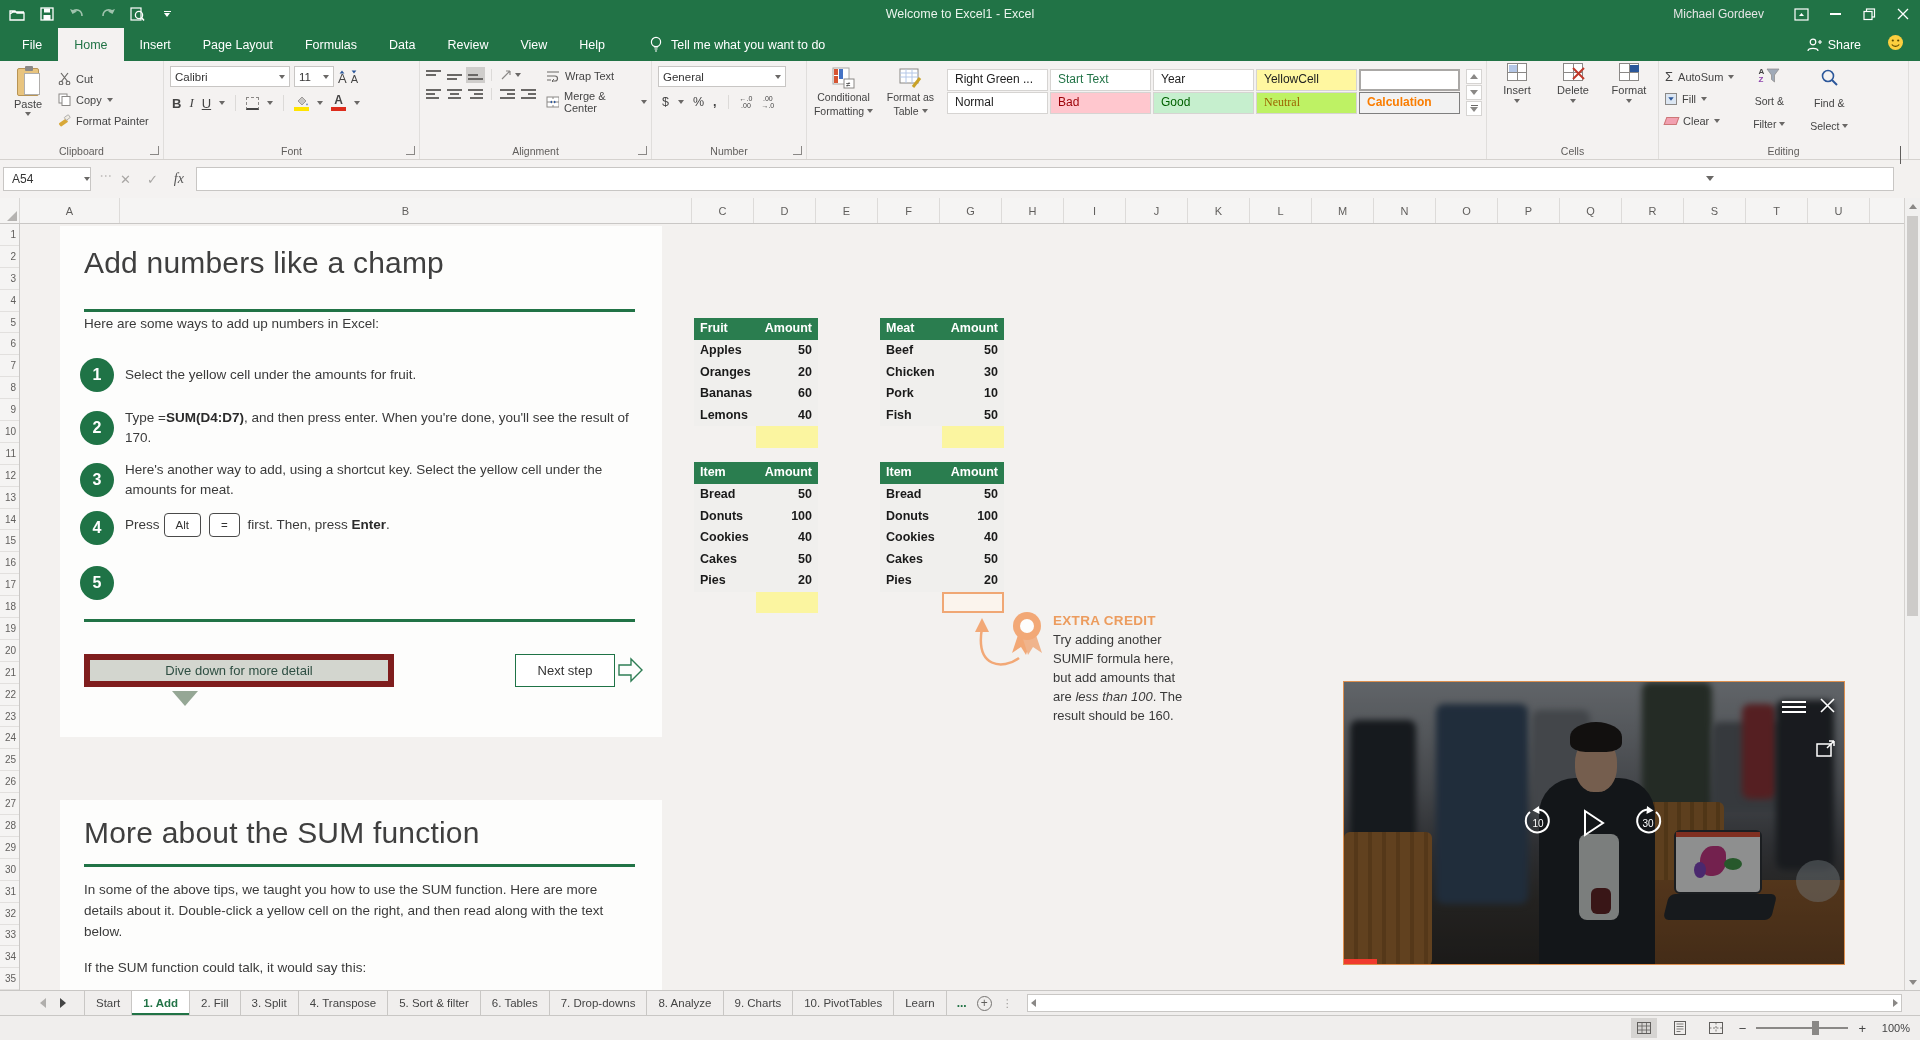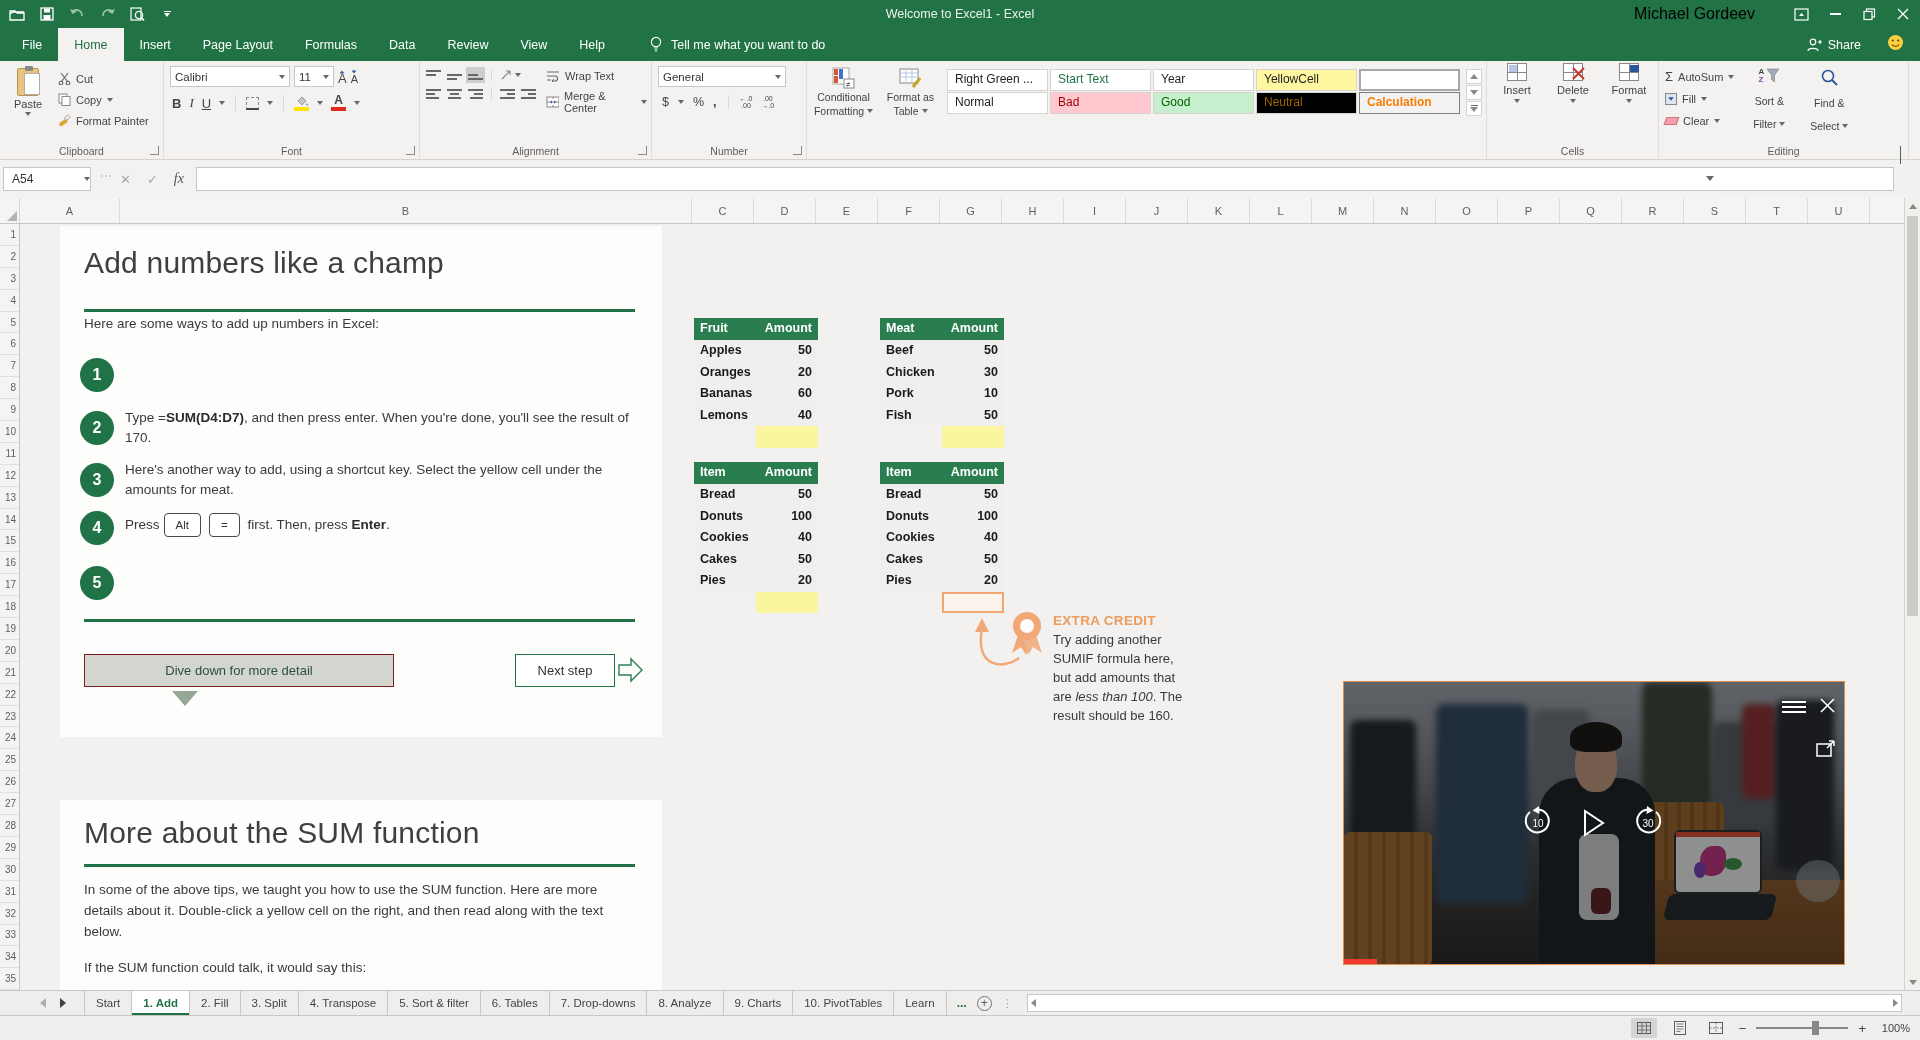--- a/index.html
+++ b/index.html
@@ -6,21 +6,21 @@
   html,body { width:1920px; height:1040px; overflow:hidden; }
   body { font-family:"Liberation Sans", sans-serif; background:#f3f1ef; }
   .screen { position:relative; width:1920px; height:1040px; overflow:hidden; background:#f3f1ef; }
 
   
   .titlebar { position:absolute; top:0; left:0; width:1920px; height:28px; background:#217346; color:#fff; }
   .qat { position:absolute; left:8px; top:0; height:28px; display:flex; align-items:center; gap:12px; }
   .qat .qbtn { display:flex; align-items:center; justify-content:center; width:18px; height:20px; }
   .tb-title { position:absolute; left:0; right:0; top:0; height:28px; text-align:center; line-height:28px; font-size:12.5px; color:#eaf3ec; }
   .tb-right { position:absolute; right:0; top:0; height:28px; display:flex; align-items:center; }
-  .tb-user { font-size:16px; margin-right:29px; color:#000000; }
+  .tb-user { font-size:12px; margin-right:20px; color:#e5e5e5; }
   .winbtn { width:34px; height:28px; display:flex; align-items:center; justify-content:center; }
 
   
   .tabrow { position:absolute; top:28px; left:0; width:1920px; height:33px; background:#217346; display:flex; align-items:stretch; }
   .rtab { color:#fff; font-size:12.5px; padding:0 16px; display:flex; align-items:center; cursor:default; }
   .rtab.active { background:#f4f2f1; color:#217346; }
   .tellme { display:flex; align-items:center; gap:8px; color:#fff; font-size:12.5px; margin-left:28px; }
   .tabrow-right { position:absolute; right:0; top:0; height:33px; display:flex; align-items:center; gap:26px; padding-right:16px; }
   .share { display:flex; align-items:center; gap:6px; color:#fff; font-size:12.5px; }
 
@@ -69,21 +69,21 @@
   .g-styles { width:680px; display:flex; gap:6px; }
   .bigbtn { display:flex; flex-direction:column; align-items:center; width:62px; gap:2px; padding-top:1px; }
   .bigbtn .bl { font-size:10.5px; color:#444; line-height:12px; text-align:center; }
   .gallery { display:grid; grid-template-columns:repeat(5,101px); grid-auto-rows:22px; gap:1px 2px; margin-top:3px; }
   .gcell { border:1px solid #d6d4d2; background:#fff; font-size:12px; color:#222; padding:2px 0 0 7px; overflow:hidden; white-space:nowrap; }
   .gcell.start-text { color:#217346; }
   .gcell.yellowcell { background:#fff7a0; }
   .gcell.blank-selected { border:2px solid #aaa8a6; }
   .gcell.bad { background:#ffc7ce; color:#9c0006; }
   .gcell.good { background:#c6efce; color:#006100; }
-  .gcell.neutral { background:#000000; color:#9c6500; }
+  .gcell.neutral { background:#bef264; color:#9c6500;font-family:Liberation Serif, serif; }
   .gcell.calculation { background:#f2f2f2; color:#fa7d00; border:1px solid #7f7f7f; font-weight:bold; }
   .gal-arrows { display:flex; flex-direction:column; gap:1px; margin-top:3px; }
   .gal-arrows .ga { width:16px; height:15px; border:1px solid #d6d4d2; background:#fff; display:flex; align-items:center; justify-content:center; }
 
   .g-cells { width:172px; display:flex; gap:8px; padding-top:2px; }
   .cellbtn { display:flex; flex-direction:column; align-items:center; gap:3px; width:48px; }
   .grid-ic { width:20px; height:18px; border:1px solid #8a8886; background:#fff; position:relative; }
   .grid-ic:before { content:""; position:absolute; left:0; right:0; top:8px; height:1px; background:#8a8886; }
   .grid-ic:after { content:""; position:absolute; top:0; bottom:0; left:9px; width:1px; background:#8a8886; }
   .grid-ic .acc { position:absolute; z-index:2; }
@@ -121,21 +121,21 @@
   .card { position:absolute; background:#fdfdfc; }
   .card1 { left:40px; top:2px; width:602px; height:511px; }
   .card2 { left:40px; top:576px; width:602px; height:190px; }
   .sec-title { position:absolute; font-size:30px; font-weight:300; color:#3f3f3f; letter-spacing:0.2px; }
   .green-rule { position:absolute; height:3px; background:#217346; width:551px; left:64px; }
   .intro { position:absolute; left:64px; font-size:13.5px; color:#3a3a3a; }
   .step-circle { position:absolute; width:34px; height:34px; border-radius:50%; background:#1f7346; color:#fff; font-size:16px; font-weight:bold; display:flex; align-items:center; justify-content:center; left:60px; }
   .step-text { position:absolute; left:105px; width:505px; font-size:13.5px; color:#3a3a3a; line-height:20px; }
   .step-text b { font-weight:bold; color:#2b2b2b; }
   .key { display:inline-block; border:1px solid #4a4a4a; border-radius:4px; background:#fff; padding:1px 11px; font-size:11.5px; color:#333; margin:0 4px; }
-  .btn-dive { position:absolute; left:64px; top:430px; width:310px; height:33px; background:#d3d6cf; border:1px solid #7f1d1d; color:#2f4f43; font-size:13px; display:flex; align-items:center; justify-content:center; }
+  .btn-dive { position:absolute; left:64px; top:430px; width:310px; height:33px; background:#d3d6cf; border:6px solid #7f1d1d; color:#2f4f43; font-size:13px; display:flex; align-items:center; justify-content:center; }
   .dive-arrow { position:absolute; left:152px; top:467px; width:0; height:0; border-left:13px solid transparent; border-right:13px solid transparent; border-top:15px solid #95a795; }
   .btn-next { position:absolute; left:495px; top:430px; width:100px; height:33px; background:#fff; border:1px solid #1f7346; color:#333; font-size:13px; display:flex; align-items:center; justify-content:center; }
 
   
   .minitable { position:absolute; width:124px; font-size:12.5px; }
   .mt0 { left:674px; top:94px; } .mt1 { left:860px; top:94px; }
   .mt2 { left:674px; top:238px; } .mt3 { left:860px; top:238px; }
   .mt-header { display:flex; height:22px; background:#2a7d4f; color:#fff; font-weight:bold;justify-content:center; }
   .mt-row { display:flex; height:21.5px; background:#f0efed; color:#1a1a1a; font-weight:bold; }
   .mt-c1 { width:62px; padding:3px 0 0 6px; } .mt-c2 { width:62px; text-align:right; padding:3px 6px 0 0; }
@@ -705,20 +705,21 @@
 
   <div class="gridc">
     <div class="card card1"></div>
     <div class="card card2"></div>
 
     <div class="sec-title" style="left:64px;top:22px">Add numbers like a champ</div>
     <div class="green-rule" style="top:85px"></div>
     <div class="intro" style="top:92px">Here are some ways to add up numbers in Excel:</div>
 
     <div class="step-circle" style="top:134px">1</div>
+    <div class="step-text" style="top:141px"><span>Select the yellow cell under the amounts for fruit.</span></div>
 
     <div class="step-circle" style="top:187px">2</div>
     <div class="step-text" style="top:184px"><span>Type =</span><b>SUM(D4:D7)</b><span>, and then press enter. When you're done, you'll see the result of 170.</span></div>
 
     <div class="step-circle" style="top:239px">3</div>
     <div class="step-text" style="top:236px"><span>Here's another way to add, using a shortcut key. Select the yellow cell under the amounts for meat.</span></div>
 
     <div class="step-circle" style="top:287px">4</div>
     <div class="step-text" style="top:289px"><span>Press</span><span class="key">Alt</span><span class="key">=</span><span> first. Then, press </span><b>Enter</b><span>.</span></div>
 

